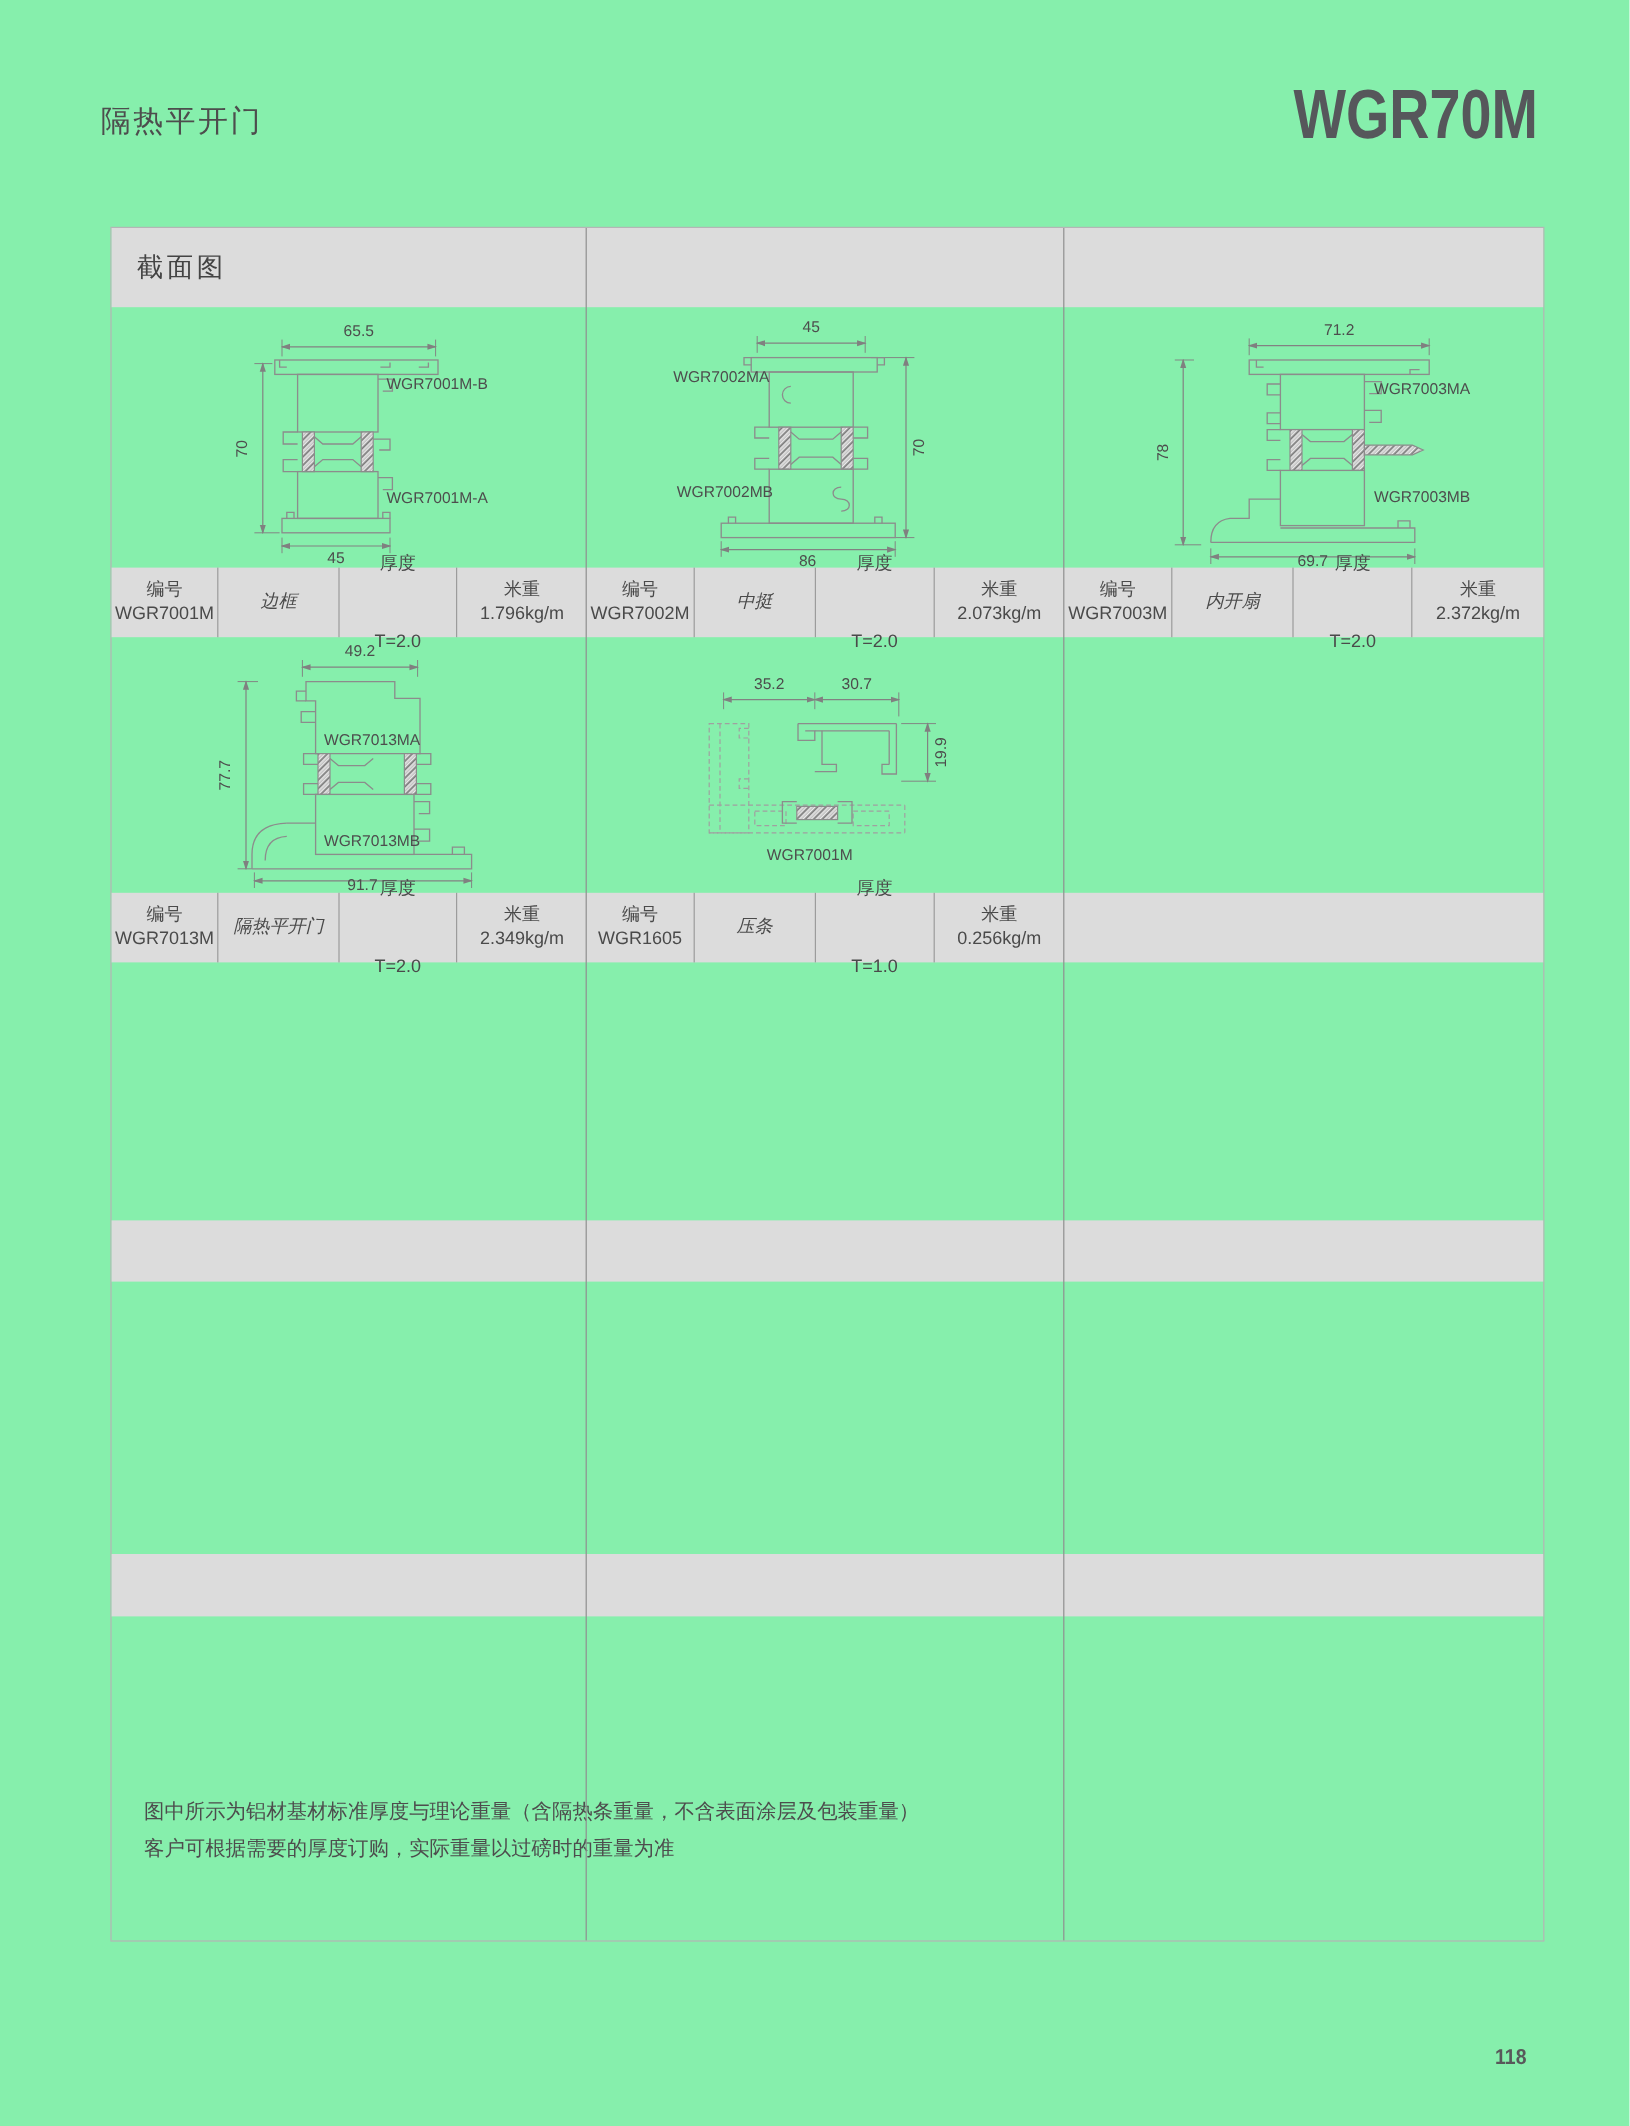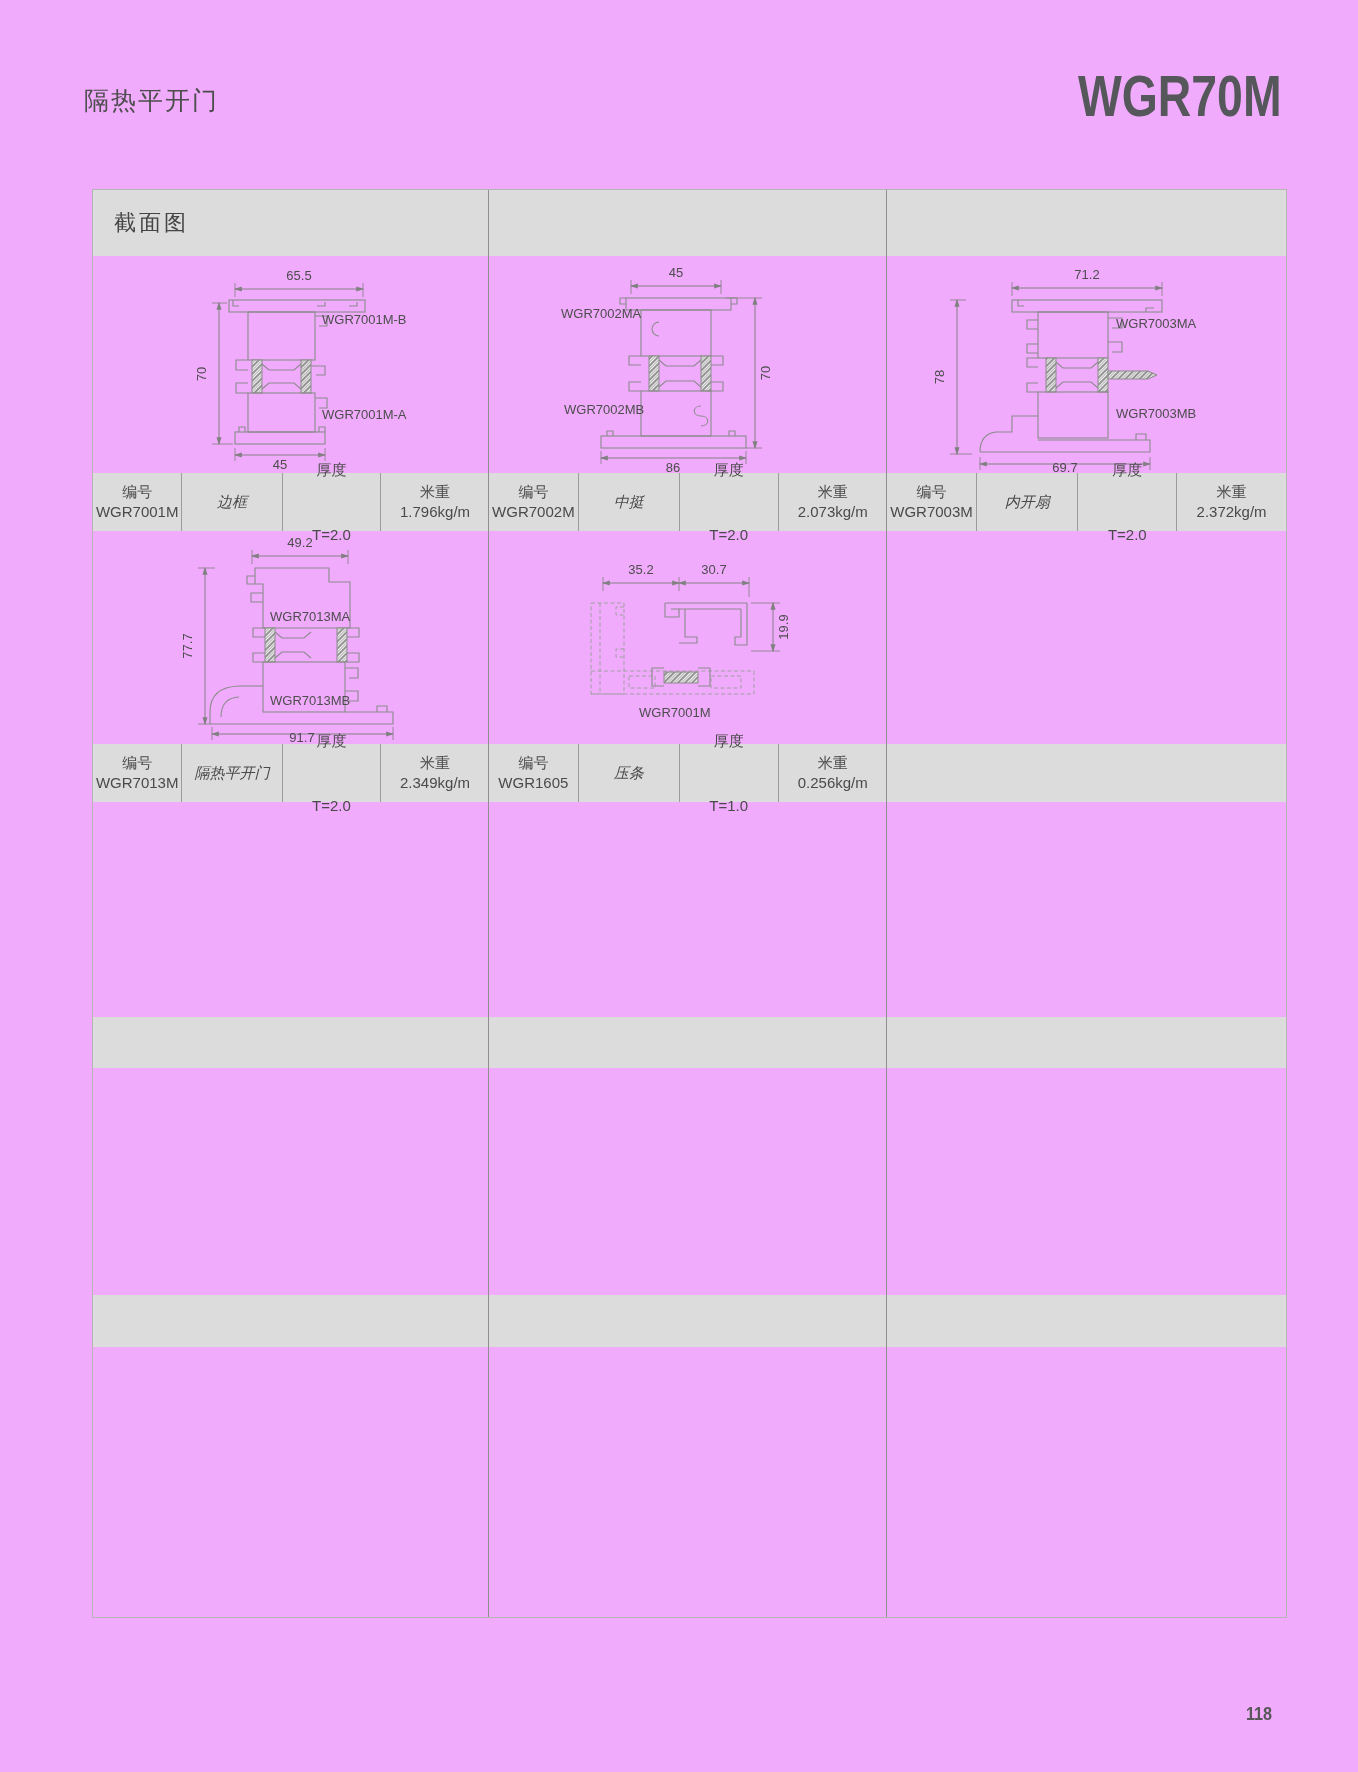--- a/index.html
+++ b/index.html
@@ -1,29 +1,29 @@
 <!DOCTYPE html>
 <html><head>
 <meta charset="utf-8">
 <style>
   html,body{margin:0;padding:0;background:#fff;}
-  .page{position:relative;width:1358px;height:1772px;background:#f0abfc;
+  .page{position:relative;width:1358px;height:1772px;background:#86efac;
         font-family:"Liberation Sans",sans-serif;color:#4a4a4a;overflow:hidden;}
   .cat-title{position:absolute;left:84px;top:84px;font-size:25px;letter-spacing:2px;color:#4d4d4d;}
   .model-title{position:absolute;right:76px;top:62px;font-size:58px;font-weight:bold;color:#56575b;
         transform:scaleX(0.8);transform-origin:right center;letter-spacing:0px;}
   .sheet{position:absolute;left:92px;top:178px;width:1195px;height:1429px;
         border:1px solid #b5b5b5;box-sizing:border-box;margin-top:11px;}
   .vl{position:absolute;top:0;bottom:0;width:1px;background:#8f8f8f;z-index:5;}
   .row{position:relative;width:100%;box-sizing:border-box;}
   .band{background:#dcdcdc;}
   .sect{position:absolute;left:21px;top:50%;transform:translateY(-50%);
         font-size:22px;color:#444;letter-spacing:3px;}
   .cell{position:absolute;top:0;height:100%;}
-  .c1{left:14px;width:396px;} .c2{left:396px;width:398px;} .c3{left:765px;width:399px;}
+  .c1{left:14px;width:396px;} .c2{left:396px;width:398px;} .c3{left:794px;width:399px;}
   .specflex{display:flex;height:100%;}
   .grp{display:flex;height:100%;box-sizing:border-box;justify-content:space-between;}
   .g1{width:396px;} .g2{width:398px;} .g3{width:399px;}
   .sc{box-sizing:border-box;display:flex;flex-direction:column;justify-content:center;
       align-items:center;text-align:center;font-size:15px;line-height:20px;color:#4a4a4a;height:100%;}
   .sc+.sc{border-left:1px solid #9c9c9c;}
   .w1{width:22.3%;} .w2{width:25.4%;font-style:italic;} .w3{width:24.8%;gap:45px;} .w4{width:27.5%;}
   .note{position:absolute;left:27px;top:147px;font-size:17px;line-height:31px;color:#4d4d4d;}
   .pagenum{position:absolute;right:86px;top:1704px;font-size:18px;font-weight:bold;color:#58585a;
         transform:scaleX(0.9);transform-origin:right center;}
@@ -368,16 +368,22 @@
     </div>
 
     <div class="row" style="height:215px"></div>
 
     <div class="row band" style="height:51px"></div>
 
     <div class="row" style="height:227px"></div>
 
     <div class="row band" style="height:52px"></div>
 
+    <div class="row" style="height:271px">
+      <div class="note">
+        <div>图中所示为铝材基材标准厚度与理论重量（含隔热条重量，不含表面涂层及包装重量）</div>
+        <div>客户可根据需要的厚度订购，实际重量以过磅时的重量为准</div>
+      </div>
+    </div>
   </div>
 
   <div class="pagenum">118</div>
 </div>
 
 </body></html>

